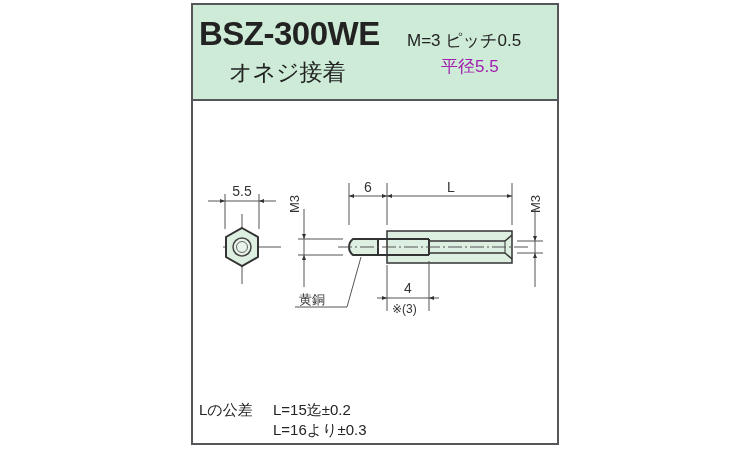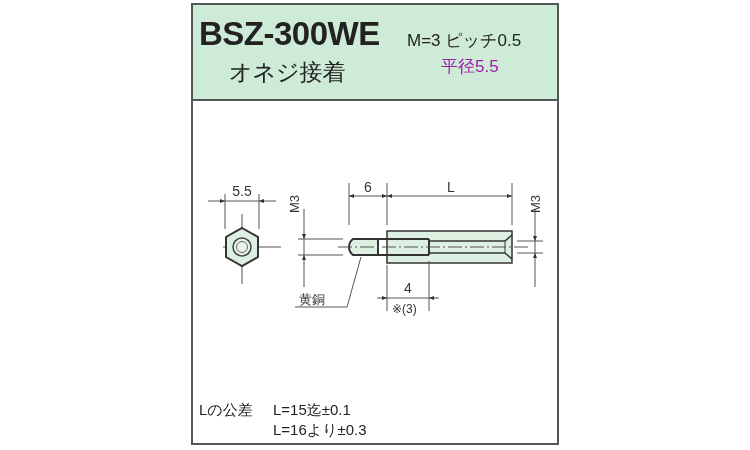--- a/index.html
+++ b/index.html
@@ -112,16 +112,16 @@
     </g>
 
     <g>
       <polyline points="168,156 154,206 102,206" fill="none" stroke="#555" stroke-width="1"></polyline>
       <text class="dim-text" x="106" y="203" font-size="13">黄銅</text>
     </g>
   </svg>
 
   <div class="footer">
     <span class="f-label">Lの公差</span>
-    <span class="f-tol1">L=15迄±0.1</span>
+    <span class="f-tol1">L=15迄±0.2</span>
     <span class="f-tol2">L=16より±0.3</span>
   </div>
 </div>
 
 </body></html>

